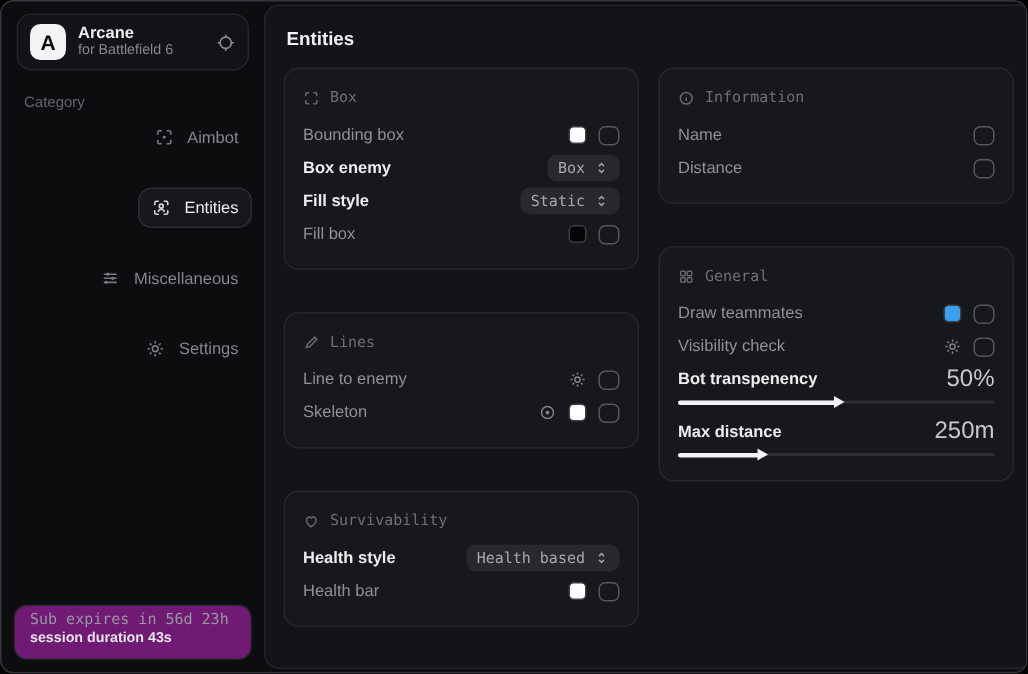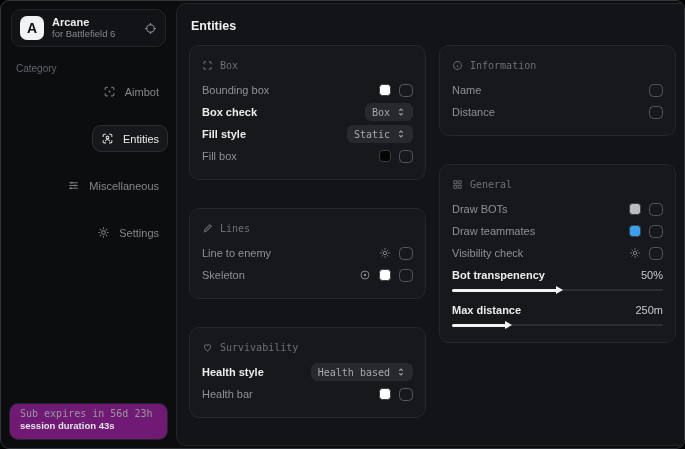--- a/index.html
+++ b/index.html
@@ -84,21 +84,21 @@
   .dropdown {
     display:flex; align-items:center; gap:6px; height:18px;
     background:#27292d; border-radius:6px; padding:0 7px;
     color:#a6a9ad; font-family:"DejaVu Sans Mono", monospace; font-size:10px;
     cursor:pointer;
   }
   .dropdown .dicon { width:10px; height:10px; color:#9a9da1; }
   .row-gear { width:12px; height:12px; color:#808387; cursor:pointer; }
   .slider-group { margin-top:2px; margin-bottom:6px; }
   .slider-head { display:flex; justify-content:space-between; align-items:center; height:18px; }
-  .slider-value { color:#c7c9cc; font-size:11px; }
+  .slider-value { color:#c7c9cc; font-size:16px; }
   .slider {
     position:relative; height:10px; margin-top:1px; cursor:pointer;
   }
   .slider-track {
     position:absolute; top:4px; left:0; right:0; height:2px;
     background:#2c2e32; border-radius:2px;
   }
   .slider-fill {
     position:absolute; top:3.5px; left:0; height:3px;
     background:#f2f3f4; border-radius:2px;
@@ -197,21 +197,21 @@
             <span>Box</span>
           </div>
           <div class="row">
             <span class="row-label">Bounding box</span>
             <span class="controls">
               <span class="swatch" style="background: rgb(255, 255, 255);"></span>
               <span class="checkbox"></span>
             </span>
           </div>
           <div class="row">
-            <span class="row-label em">Box check</span>
+            <span class="row-label em">Box enemy</span>
             <span class="dropdown">
               <span>Box</span>
               <span class="dicon">
                 <svg viewBox="0 0 24 24" fill="none" stroke="currentColor" stroke-width="2.6">
                     <path d="M8 9l4-4 4 4M8 15l4 4 4-4"></path>
                   </svg>
               </span>
             </span>
           </div>
           <div class="row">
@@ -331,27 +331,20 @@
           <div class="card-head">
             <span class="hicon">
               <svg viewBox="0 0 24 24" fill="none" stroke="currentColor" stroke-width="2.2">
                 <rect x="4" y="4" width="6.5" height="6.5" rx="1"></rect>
                   <rect x="13.5" y="4" width="6.5" height="6.5" rx="1"></rect>
                 <rect x="4" y="13.5" width="6.5" height="6.5" rx="1"></rect>
                   <rect x="13.5" y="13.5" width="6.5" height="6.5" rx="1"></rect>
               </svg>
             </span>
             <span>General</span>
-          </div>
-          <div class="row">
-            <span class="row-label">Draw BOTs</span>
-            <span class="controls">
-              <span class="swatch" style="background: rgb(185, 188, 192);"></span>
-              <span class="checkbox"></span>
-            </span>
           </div>
           <div class="row">
             <span class="row-label">Draw teammates</span>
             <span class="controls">
               <span class="swatch" style="background: rgb(56, 160, 239);"></span>
               <span class="checkbox"></span>
             </span>
           </div>
           <div class="row">
             <span class="row-label">Visibility check</span>

